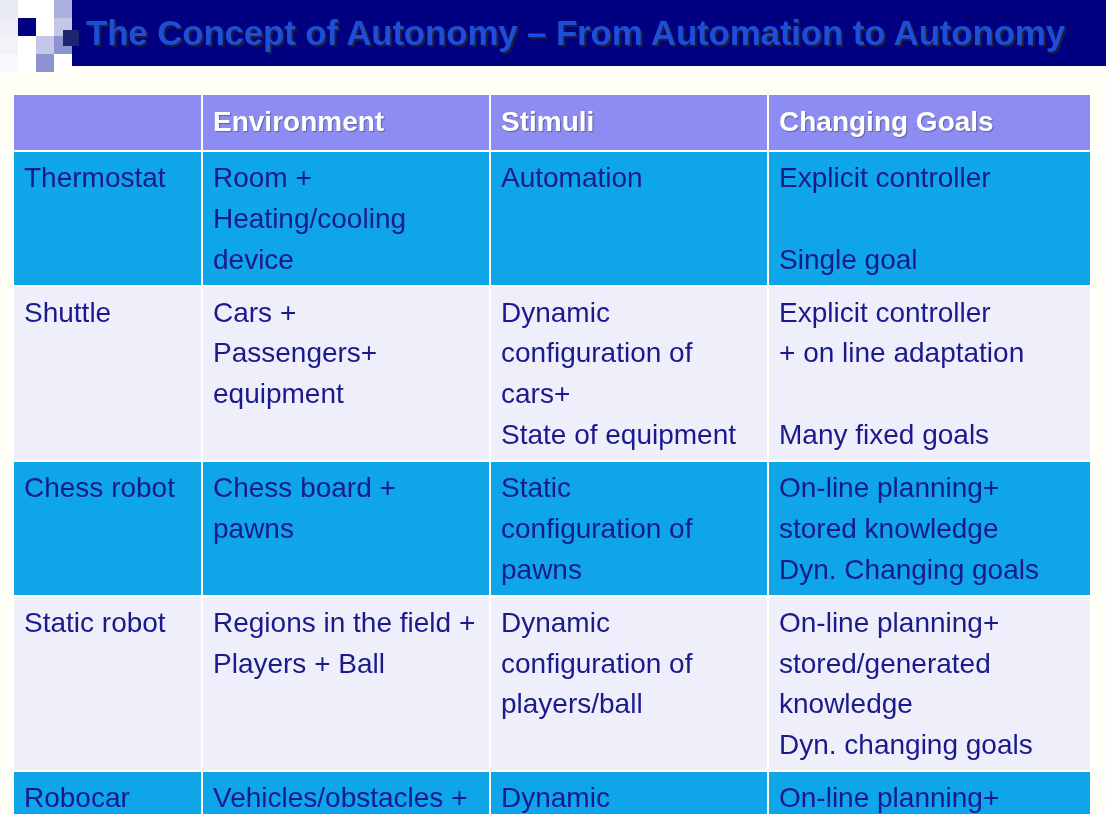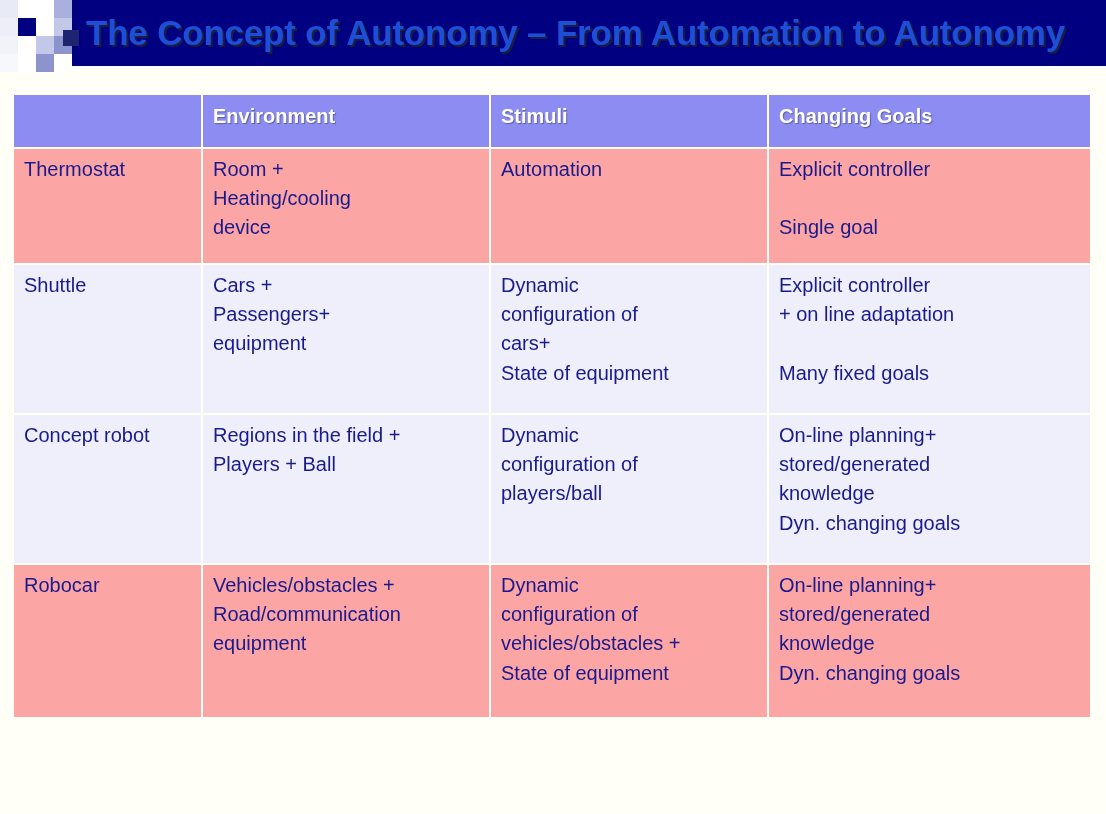--- a/index.html
+++ b/index.html
@@ -63,38 +63,38 @@
   table.grid {
     border-collapse: separate;
     border-spacing: 2px;
     width: 100%;
     table-layout: fixed;
   }
   table.grid th, table.grid td {
     vertical-align: top;
     text-align: left;
     padding: 6px 10px 4px 10px;
-    font-size: 20px;
+    font-size: 28px;
     line-height: 1.46;
     white-space: pre-line;
   }
   table.grid thead th {
     background: #8c8cf2;
     color: #ffffff;
     font-weight: bold;
     height: 38px;
     padding-top: 7px;
     padding-bottom: 7px;
     text-shadow: 1px 1px 1px rgba(60,60,90,0.55);
   }
   table.grid tbody td {
     color: #1a1a8c;
     font-weight: normal;
   }
-  tbody tr.shade-a td { background: #fca5a5; margin-left: 40px; }
+  tbody tr.shade-a td { background: #0ea5e9; margin-left: 40px; }
   tbody tr.shade-b td { background: #eeeffb; }
 
   
   col.c0 { width: 187px; }
   col.c1 { width: 286px; }
   col.c2 { width: 276px; }
   col.c3 { width: 321px; }
 
   
   tr.r0 td { height: 104px; }
@@ -163,22 +163,33 @@
 equipment</td>
         <td>Dynamic
 configuration of
 cars+
 State of  equipment</td>
         <td>Explicit controller
 + on line adaptation
 
 Many fixed goals</td>
       </tr>
+      <tr class="shade-a r2">
+        <td>Chess robot</td>
+        <td>Chess board +
+pawns</td>
+        <td>Static
+configuration of
+pawns</td>
+        <td>On-line planning+
+stored knowledge
+Dyn. Changing  goals</td>
+      </tr>
       <tr class="shade-b r3">
-        <td>Concept robot</td>
+        <td>Static robot</td>
         <td>Regions in the field +
 Players + Ball</td>
         <td>Dynamic
 configuration of
 players/ball</td>
         <td>On-line planning+
 stored/generated
 knowledge
 Dyn. changing  goals</td>
       </tr>

